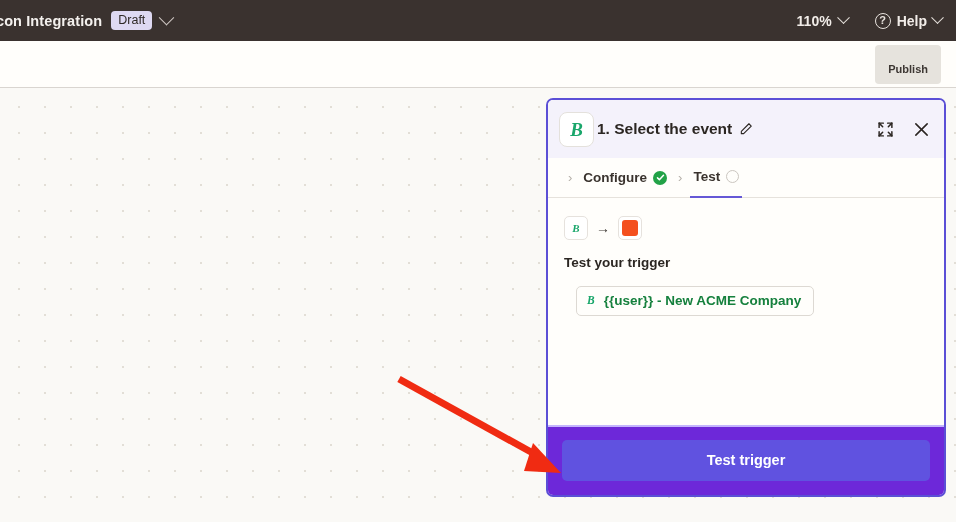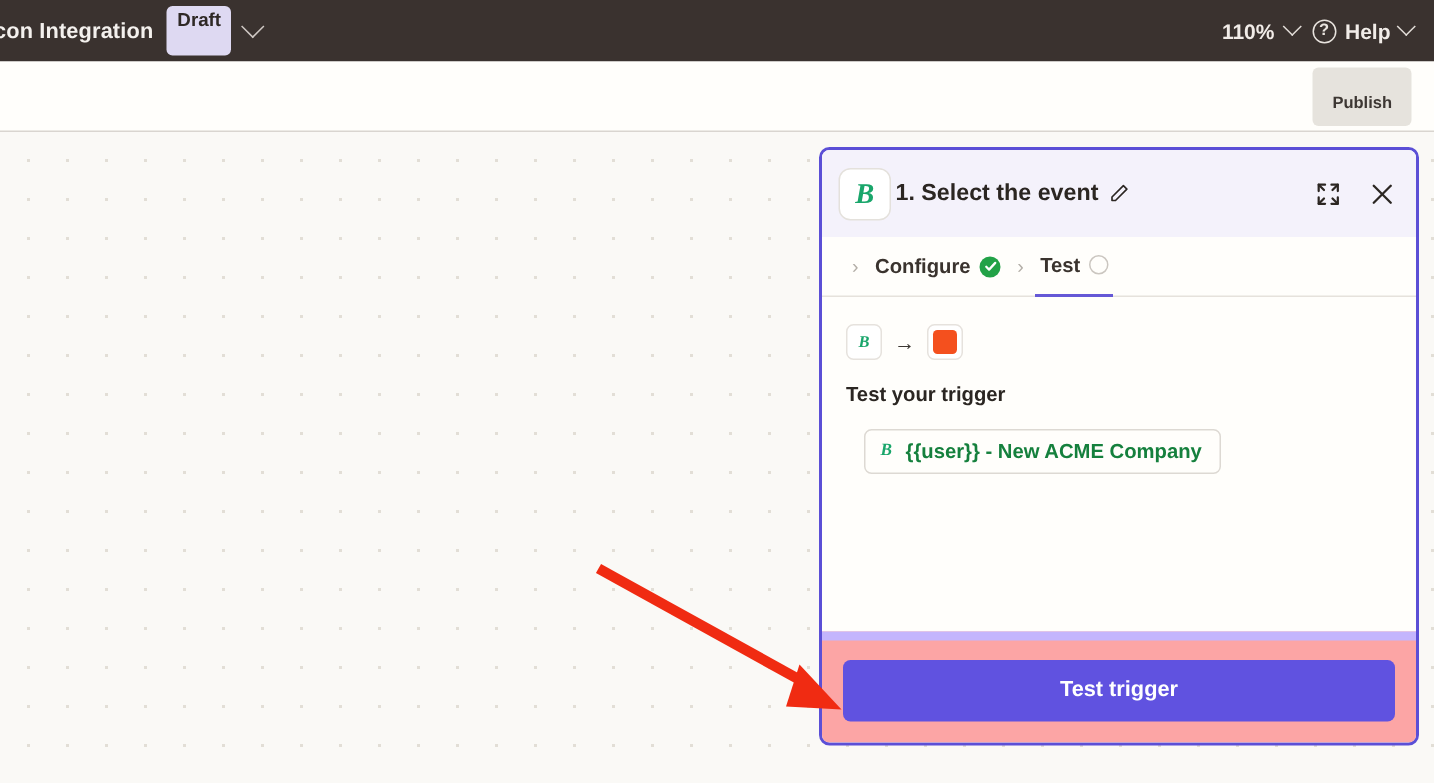--- a/index.html
+++ b/index.html
@@ -41,43 +41,43 @@
     color: #f4f1ee;
     font-size: 14.5px;
     font-weight: 700;
     letter-spacing: 0.1px;
     white-space: nowrap;
   }
   .draft-badge {
     background: #ded9f2;
     color: #2f2926;
     font-size: 12.5px;
-    font-weight: 700;
+    font-weight: 400;
     border-radius: 4px;
-    padding: 2px 7px 16px;
+    padding: 2px 7px 2px;
     line-height: 15px;
   }
   .caret {
     display: inline-block;
     width: 11px; height: 11px;
     border-right: 1.7px solid #cfc8c4;
     border-bottom: 1.7px solid #cfc8c4;
     transform: rotate(45deg) translate(-2px,-2px);
   }
   .caret-sm {
     display: inline-block;
     width: 9px; height: 9px;
     border-right: 1.6px solid #e3ded9;
     border-bottom: 1.6px solid #e3ded9;
     transform: rotate(45deg) translate(-2px,-2px);
   }
   .topbar-right {
     display: flex;
     align-items: center;
-    gap: 9px;
+    gap: 27px;
   }
   .zoom-level, .help-item {
     display: flex;
     align-items: center;
     gap: 7px;
     color: #f1ece8;
     font-size: 14px;
     font-weight: 700;
   }
   .help-item { font-weight: 600; gap: 6px; }
@@ -305,23 +305,23 @@
   .record-label {
     font-size: 13.5px;
     font-weight: 700;
     color: #15803d;
     white-space: nowrap;
   }
 
   
   .panel-footer {
     flex: 0 0 auto;
-    border-top: 6px solid #c4b5fd;
+    border-top: 2px solid #c4b5fd;
     padding: 13px 14px 14px;
-    background: #fca5a5;
+    background: #6d28d9;
     text-decoration: underline;
   }
   .test-trigger-btn {
     width: 100%;
     background: #6052e0;
     color: #ffffff;
     border: none;
     border-radius: 5px;
     font-family: "Liberation Sans", sans-serif;
     font-size: 14.5px;

